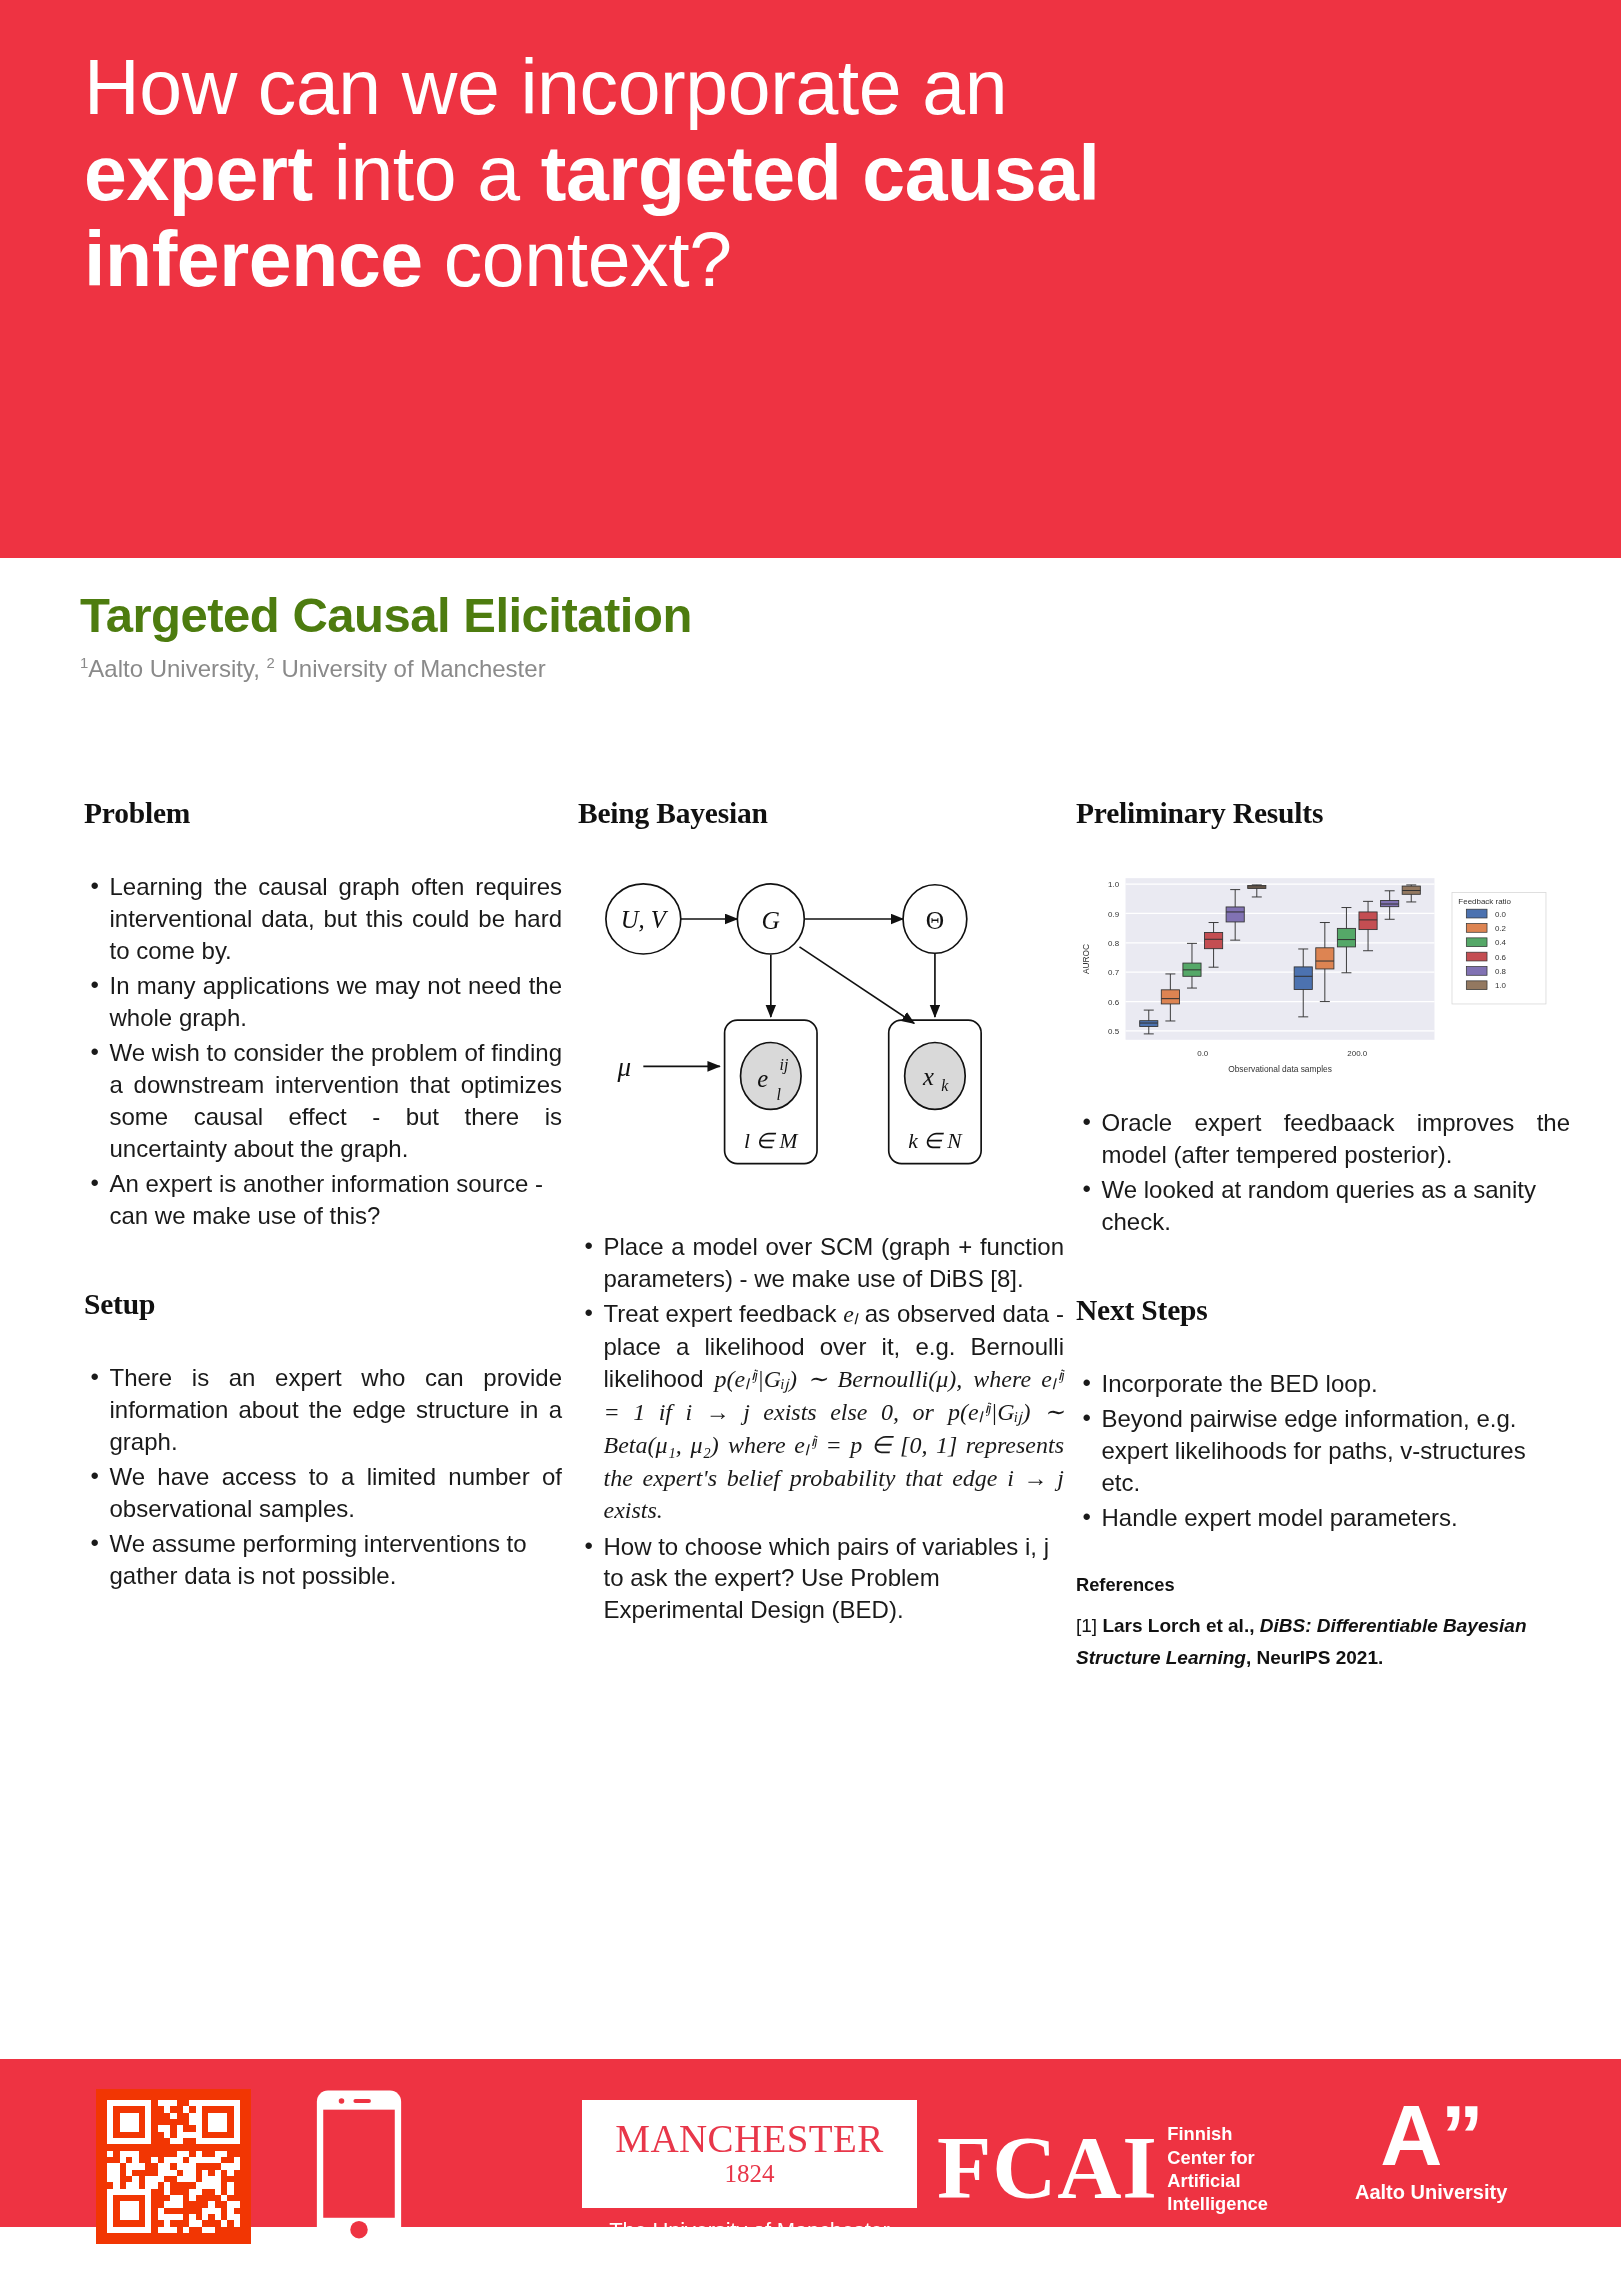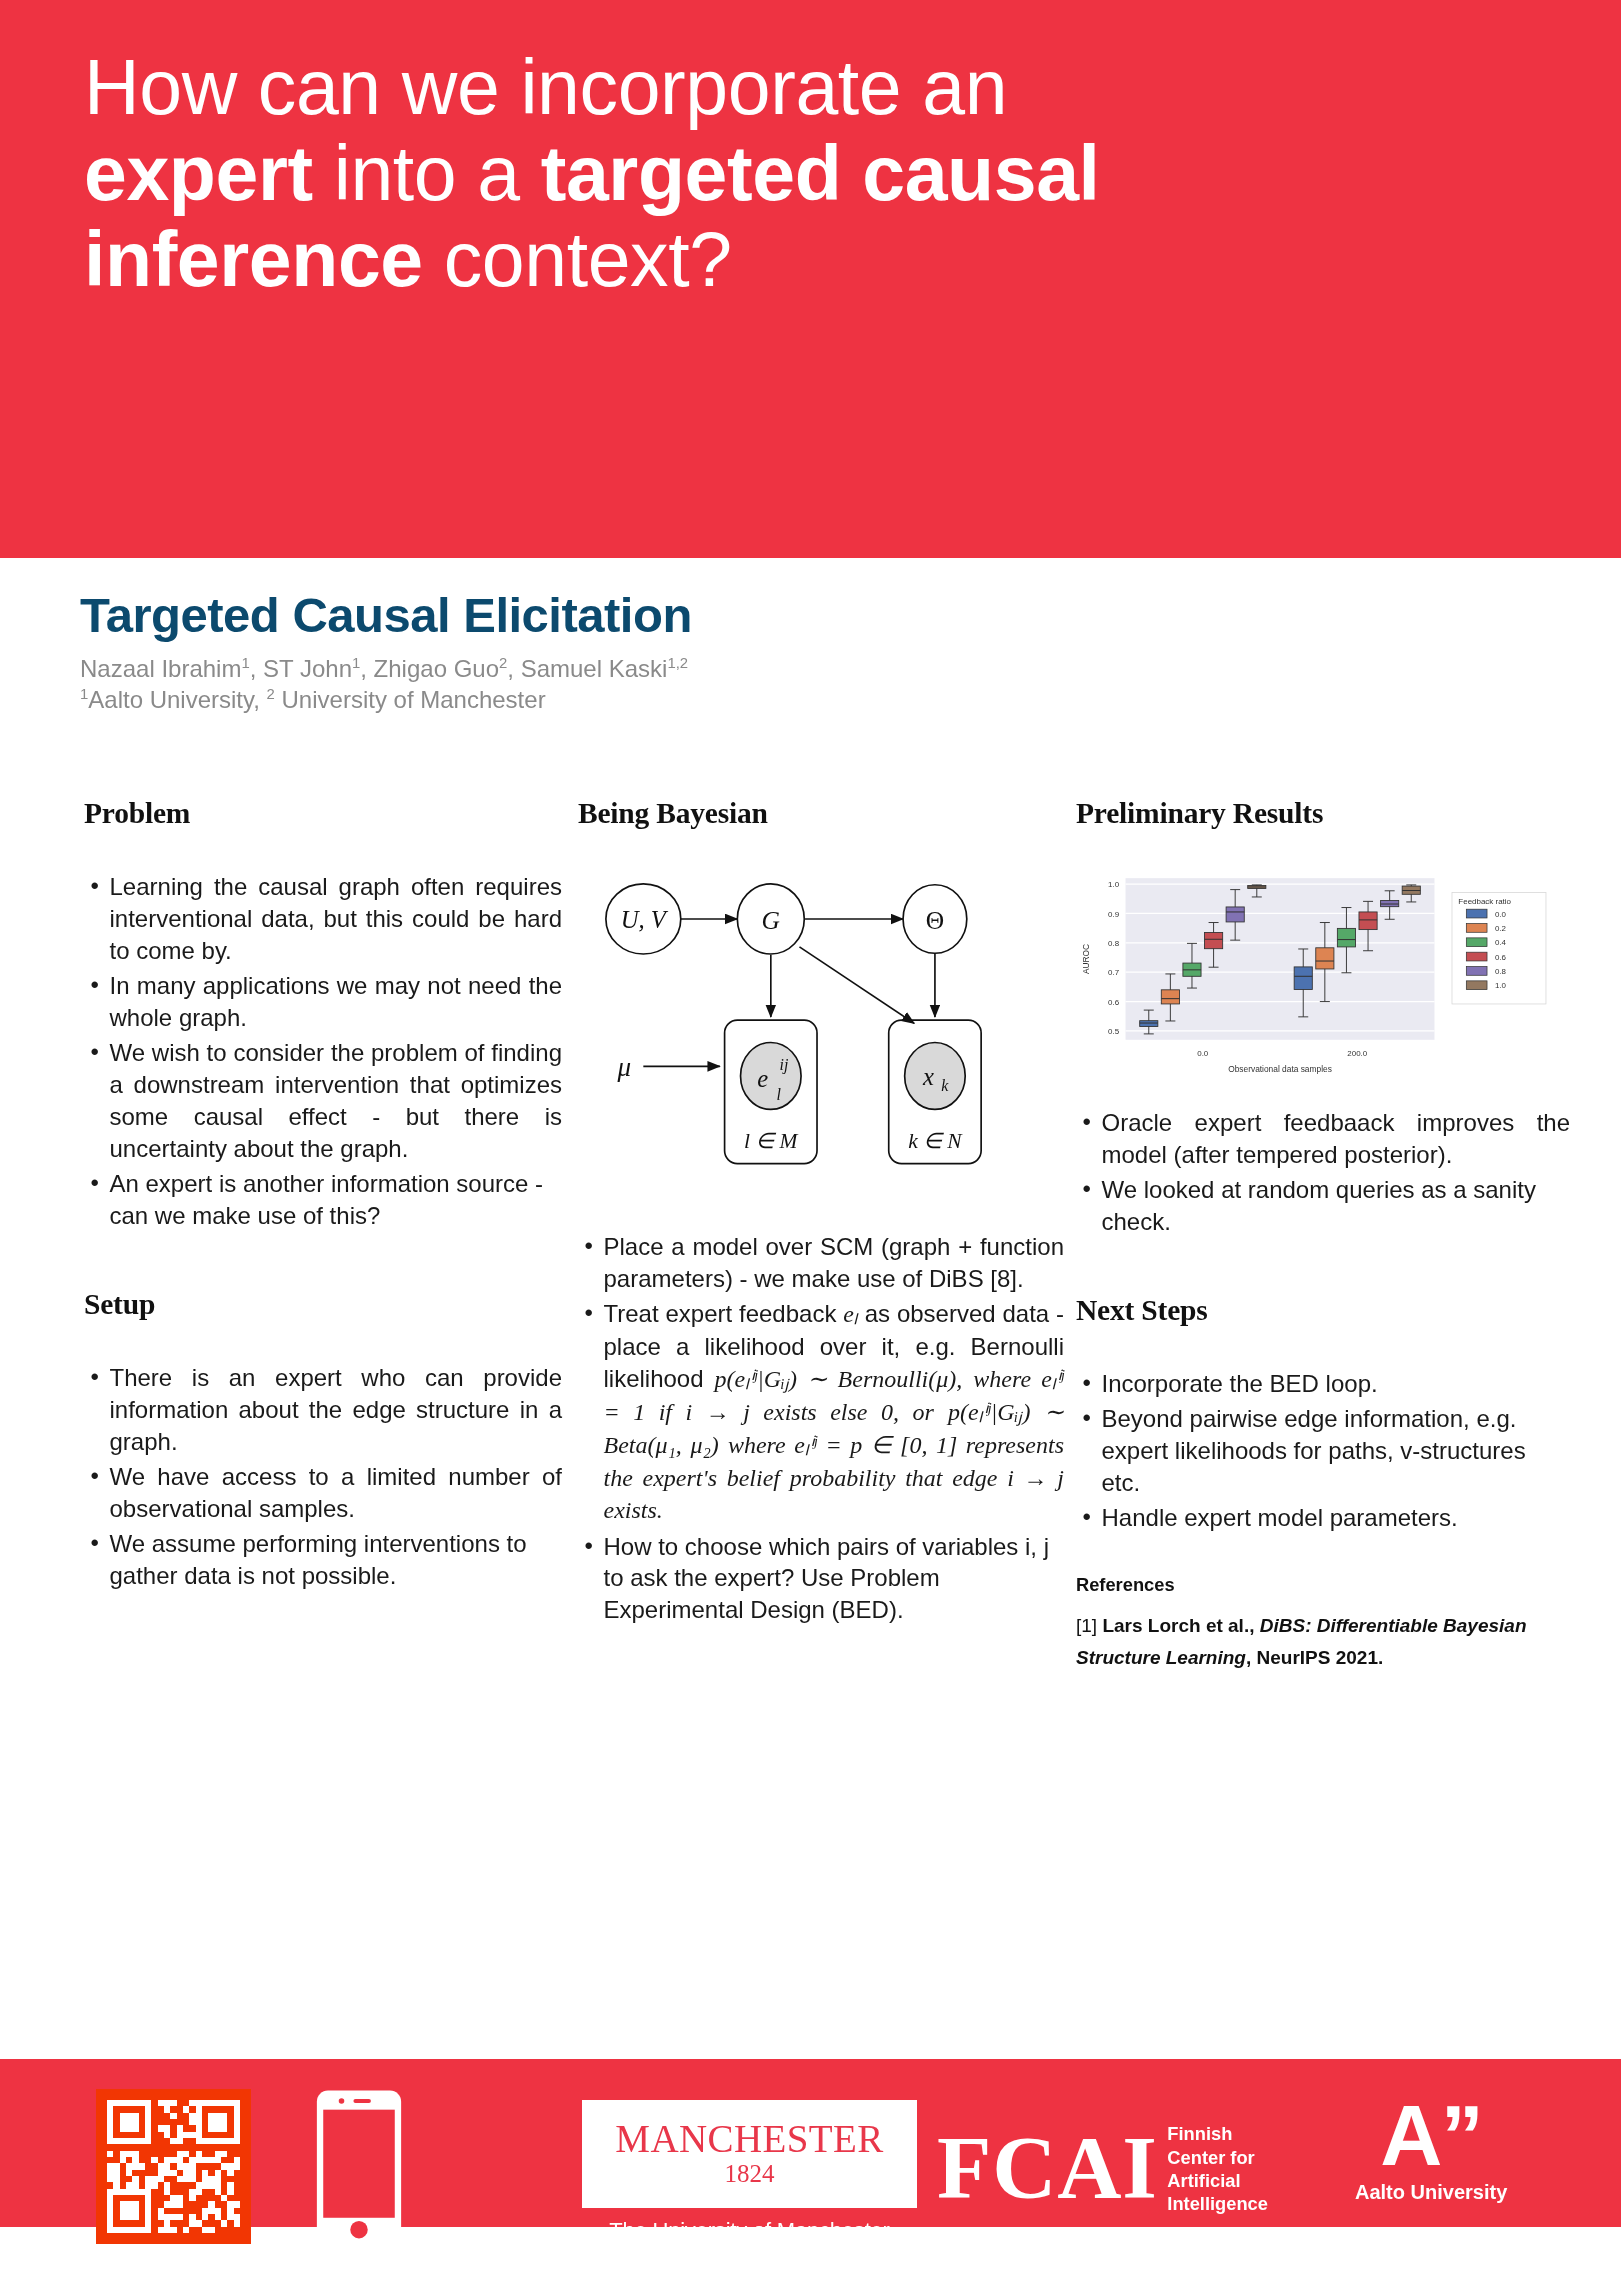--- a/index.html
+++ b/index.html
@@ -22,21 +22,21 @@
     font-size: 77px;
     line-height: 1.12;
     font-weight: 400;
     letter-spacing: -0.4px;
   }
   .header-title b { font-weight: 700; }
 
   
   .title-block { position: absolute; left: 80px; top: 590px; width: 1475px; }
   .poster-title {
-    font-size: 49px; font-weight: 700; color: #0c4a6e; letter-spacing: -0.5px;
+    font-size: 49px; font-weight: 700; color: #4d7c0f; letter-spacing: -0.5px;
     line-height: 1.05;
   }
   .authors {
     margin-top: 12.8px; font-size: 24px; color: #8a8a8a; line-height: 1.28;
   }
   .authors sup { font-size: 0.62em; }
 
   
   .cols {
     position: absolute; left: 0; top: 797px; width: 1621px; height: 1180px;
@@ -164,26 +164,20 @@
       </div>
       <div>
         <b>inference</b><span> context?</span>
       </div>
     </div>
   </div>
 
   <div class="title-block">
     <div class="poster-title">Targeted Causal Elicitation</div>
     <div class="authors">
-      <div>
-        <span>Nazaal Ibrahim</span><sup>1</sup>,
-        <span>ST John</span><sup>1</sup>,
-        <span>Zhigao Guo</span><sup>2</sup>,
-        <span>Samuel Kaski</span><sup>1,2</sup>
-      </div>
       <div>
         <sup>1</sup><span>Aalto University</span>,
         <sup>2</sup> <span>University of Manchester</span>
       </div>
     </div>
   </div>
 
   <div class="cols">
 
     <div class="col col-1">

